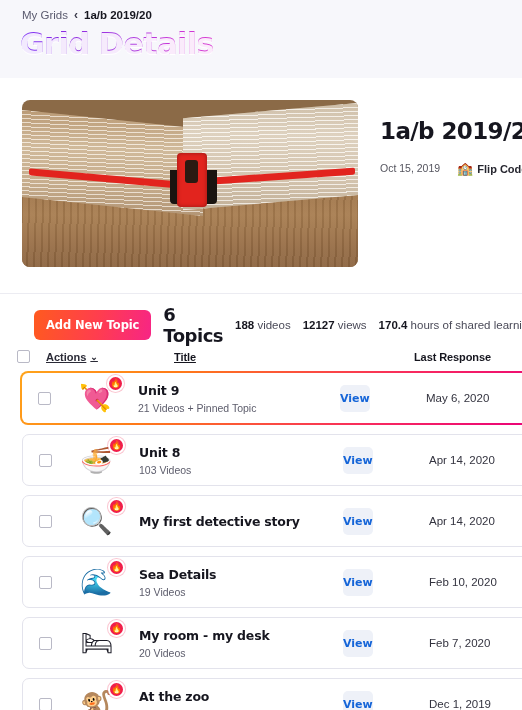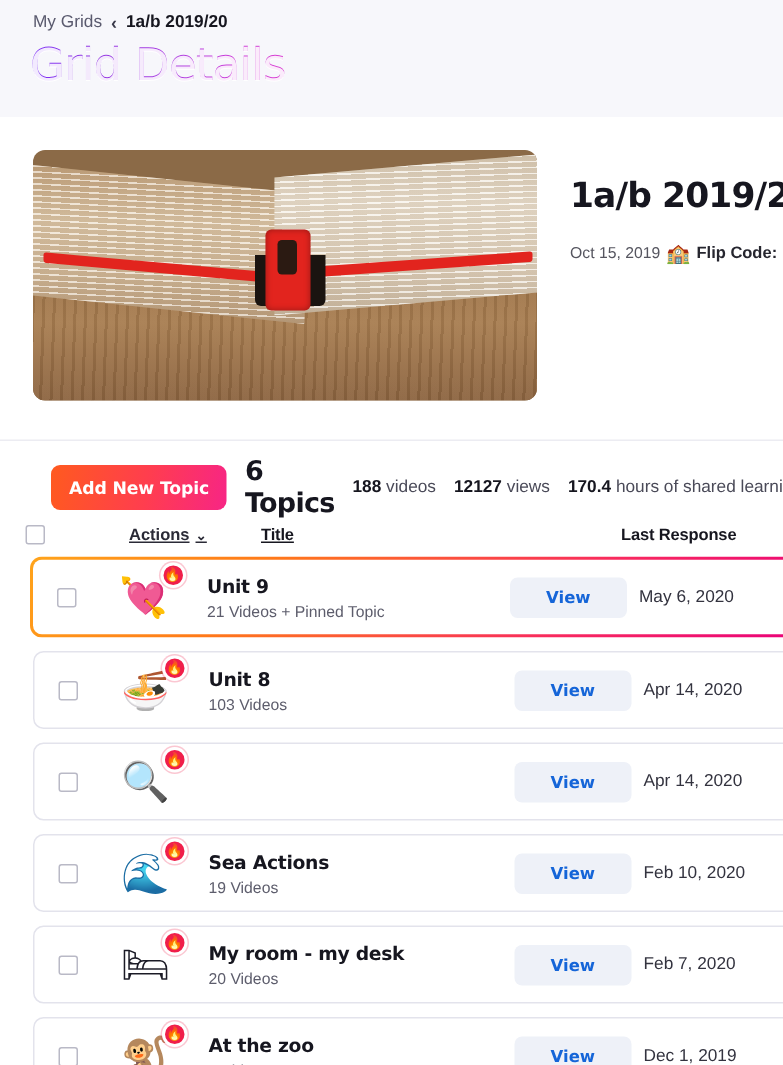--- a/index.html
+++ b/index.html
@@ -23,21 +23,21 @@
     height: 22px;
   }
   .crumb-link { color: #5a5a6e; cursor: pointer; }
   .crumb-sep { color: #3a3a4a; font-size: 12px; font-weight: 700; }
   .crumb-current { color: #16161f; font-weight: 700; font-size: 11.5px; }
 
   
   .title-wrap { padding: 4px 0 0 20px; height: 48px; }
   .page-title {
     font-size: 30px;
-    font-weight: 400;
+    font-weight: 700;
     letter-spacing: -0.5px;
     background: linear-gradient(90deg, #7b2ff7 0%, #8a2be2 22%, #a93ae0 55%, #c836d8 78%, #d838d0 100%);
     -webkit-background-clip: text;
     background-clip: text;
     -webkit-text-fill-color: transparent;
     color: #a93ae0;
     text-shadow: 0 1px 0 rgba(255,255,255,0.9);
     display: inline-block;
     font-family: "DejaVu Sans", sans-serif;
   }
@@ -118,22 +118,21 @@
     font-size: 23px;
     font-weight: 800;
     letter-spacing: -0.6px;
     color: #16161f;
     white-space: nowrap;
     font-family: "DejaVu Sans", sans-serif;
   }
   .hero-sub {
     margin-top: 18px;
     display: flex;
-    align-items: center;
-    gap: 4px;
+    gap: 17px;
     font-size: 11px;
     color: #4c4c5c;
     white-space: nowrap;
   }
   .hero-date { color: #55555f; font-size: 10.5px; }
   .flip-wrap { display: flex; align-items: center; gap: 4px; font-size: 11px; color: #26262f; font-weight: 600; }
   .school-icon { font-size: 13px; line-height: 1; }
 
   
   .topics-section { background: #fff; padding: 0 0 0 0; }
@@ -176,21 +175,21 @@
   .col-actions { width: 82px; }
   .col-title { flex: 1; padding-left: 46px; text-decoration: underline; }
   .col-view { width: 86px; }
   .col-date { width: 108px; }
   .cbox {
     width: 13px; height: 13px; border: 1px solid #b9b9c6; border-radius: 2px;
     background: #fff; cursor: pointer; display: block;
   }
   .actions-link {
     display: inline-flex; align-items: center; gap: 4px;
-    text-decoration: underline; color: #2a2a36; cursor: pointer; font-weight: 600; margin-left: 40px;
+    text-decoration: underline; color: #2a2a36; cursor: pointer; font-weight: 600;
   }
   .chev { font-size: 9px; }
   .th { font-weight: 800; color: #16161f; letter-spacing: -0.1px; }
 
   
   .rows { padding-bottom: 2px; }
   .row {
     position: relative;
     display: flex;
     align-items: center;
@@ -230,21 +229,21 @@
   .row-title {
     font-size: 12.5px; font-weight: 800; color: #16161f; letter-spacing: -0.2px;
     white-space: nowrap; overflow: hidden; text-overflow: ellipsis;
     font-family: "DejaVu Sans", sans-serif;
   }
   .row-sub { font-size: 10.5px; color: #5d5d6c; margin-top: 4px; white-space: nowrap; }
   .row-view { width: 86px; display: flex; justify-content: flex-start; }
   .view-btn {
     background: #eef1f8; color: #1565d8; border: none;
     font-size: 11px; font-weight: 800; border-radius: 5px;
-    padding: 7px 24px; cursor: pointer;
+    padding: 7px 0; cursor: pointer;
     font-family: "DejaVu Sans", sans-serif;
   }
   .row-date { width: 112px; font-size: 11.5px; color: #33333f; }
 </style>
 </head>
 <body>
 
 <div class="page">
 
   <div class="breadcrumb">
@@ -347,37 +346,38 @@
 
   <div class="row">
     <div class="row-check">
       <span class="cbox"></span>
     </div>
     <div class="row-thumb">
       <span class="thumb-glyph">🔍</span>
       <span class="fire-badge">🔥</span>
     </div>
     <div class="row-main">
+      <div class="row-title">My first detective story</div>
     </div>
     <div class="row-view">
       <button class="view-btn">View</button>
     </div>
     <div class="row-date">Apr 14, 2020</div>
   </div>
 
   <div class="row">
     <div class="row-check">
       <span class="cbox"></span>
     </div>
     <div class="row-thumb">
       <span class="thumb-glyph">🌊</span>
       <span class="fire-badge">🔥</span>
     </div>
     <div class="row-main">
-      <div class="row-title">Sea Actions</div>
+      <div class="row-title">Sea Details</div>
       <div class="row-sub">19 Videos</div>
     </div>
     <div class="row-view">
       <button class="view-btn">View</button>
     </div>
     <div class="row-date">Feb 10, 2020</div>
   </div>
 
   <div class="row">
     <div class="row-check">

